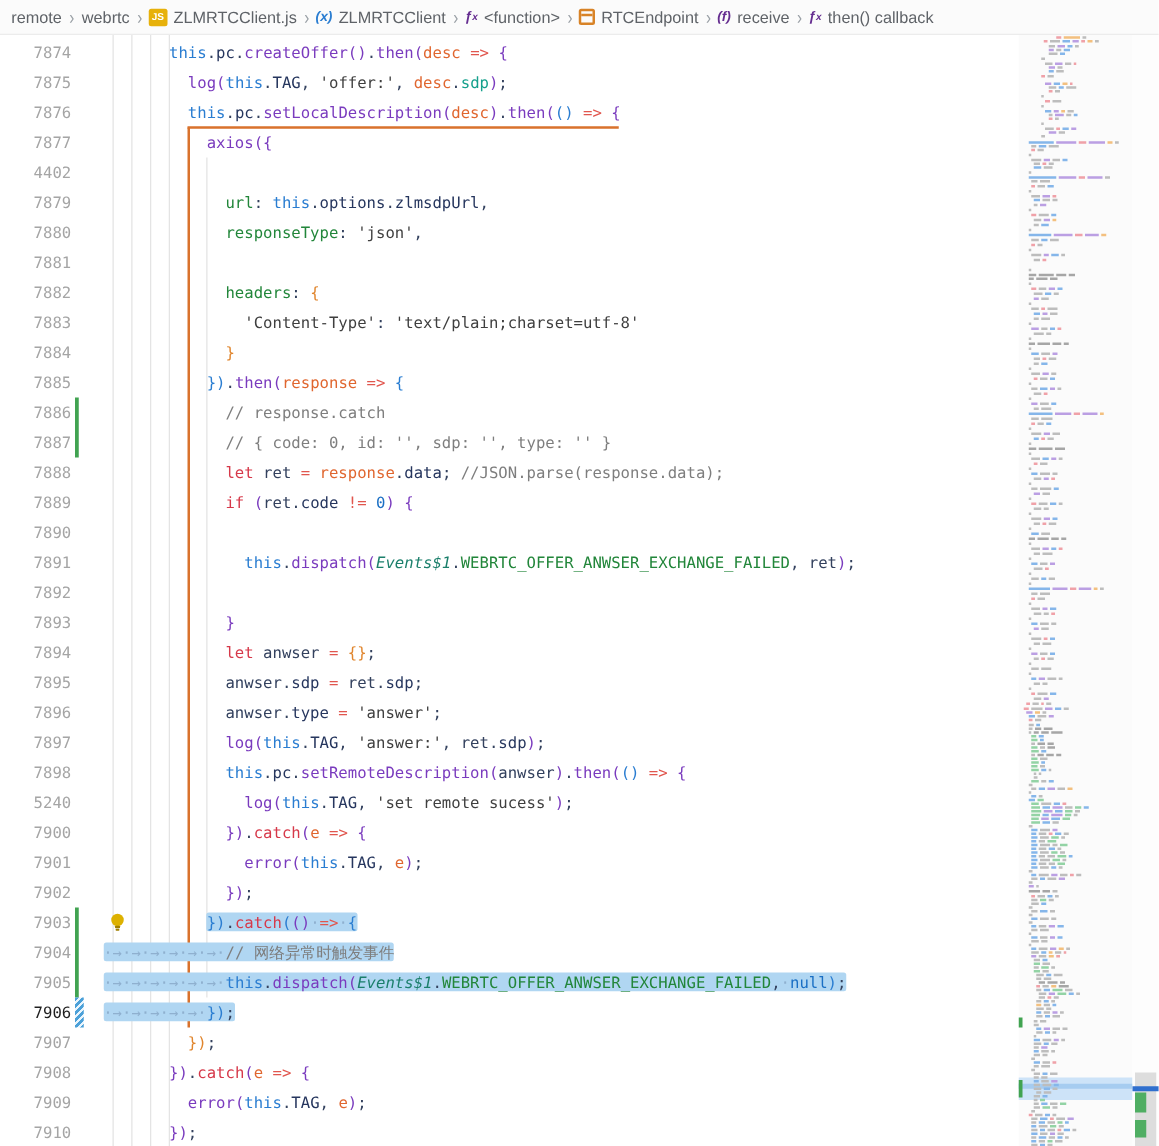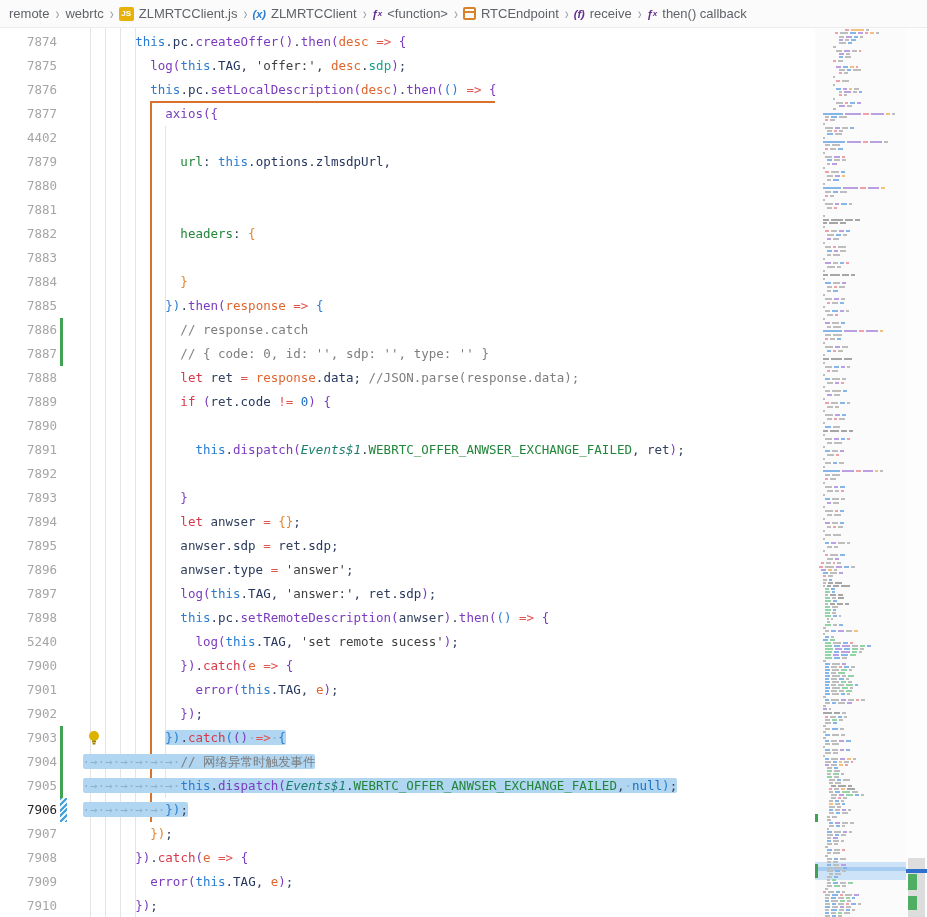--- a/index.html
+++ b/index.html
@@ -119,30 +119,32 @@
       </div>
       <div class="line" style="top: 98px;">
         <span class="lnum">4402</span>
       </div>
       <div class="line" style="top: 122px;">
         <span class="lnum">7879</span>
         <span class="ltext"><span style="color: rgb(51, 65, 94);">              </span><span style="color: rgb(34, 134, 58);">url</span><span style="color: rgb(51, 65, 94);">: </span><span style="color: rgb(42, 125, 209);">this</span><span style="color: rgb(51, 65, 94);">.</span><span style="color: rgb(38, 54, 94);">options</span><span style="color: rgb(51, 65, 94);">.</span><span style="color: rgb(38, 54, 94);">zlmsdpUrl</span><span style="color: rgb(51, 65, 94);">,</span></span>
       </div>
       <div class="line" style="top: 146px;">
         <span class="lnum">7880</span>
+        <span class="ltext"><span style="color: rgb(51, 65, 94);">              </span><span style="color: rgb(34, 134, 58);">responseType</span><span style="color: rgb(51, 65, 94);">: </span><span style="color: rgb(63, 63, 63);">'json'</span><span style="color: rgb(51, 65, 94);">,</span></span>
       </div>
       <div class="line" style="top: 170px;">
         <span class="lnum">7881</span>
       </div>
       <div class="line" style="top: 194px;">
         <span class="lnum">7882</span>
         <span class="ltext"><span style="color: rgb(51, 65, 94);">              </span><span style="color: rgb(34, 134, 58);">headers</span><span style="color: rgb(51, 65, 94);">: </span><span style="color: rgb(224, 133, 45);">{</span></span>
       </div>
       <div class="line" style="top: 218px;">
         <span class="lnum">7883</span>
+        <span class="ltext"><span style="color: rgb(51, 65, 94);">                </span><span style="color: rgb(63, 63, 63);">'Content-Type'</span><span style="color: rgb(51, 65, 94);">: </span><span style="color: rgb(63, 63, 63);">'text/plain;charset=utf-8'</span></span>
       </div>
       <div class="line" style="top: 242px;">
         <span class="lnum">7884</span>
         <span class="ltext"><span style="color: rgb(51, 65, 94);">              </span><span style="color: rgb(224, 133, 45);">}</span></span>
       </div>
       <div class="line" style="top: 266px;">
         <span class="lnum">7885</span>
         <span class="ltext"><span style="color: rgb(51, 65, 94);">            </span><span style="color: rgb(42, 125, 209);">})</span><span style="color: rgb(51, 65, 94);">.</span><span style="color: rgb(122, 59, 190);">then</span><span style="color: rgb(122, 59, 190);">(</span><span style="color: rgb(224, 102, 47);">response</span><span style="color: rgb(51, 65, 94);"> </span><span style="color: rgb(225, 86, 78);">=&gt;</span><span style="color: rgb(51, 65, 94);"> </span><span style="color: rgb(42, 125, 209);">{</span></span>
       </div>
       <div class="line" style="top: 290px;">

